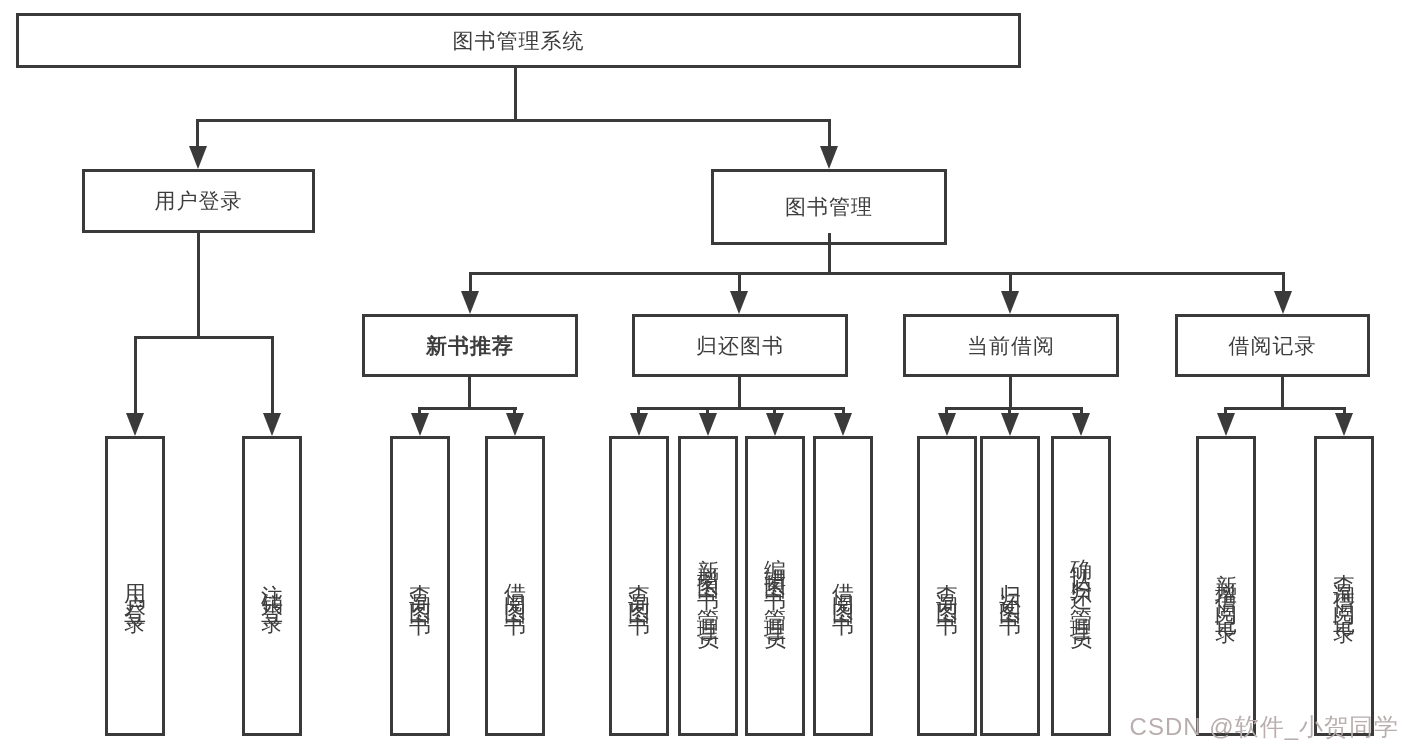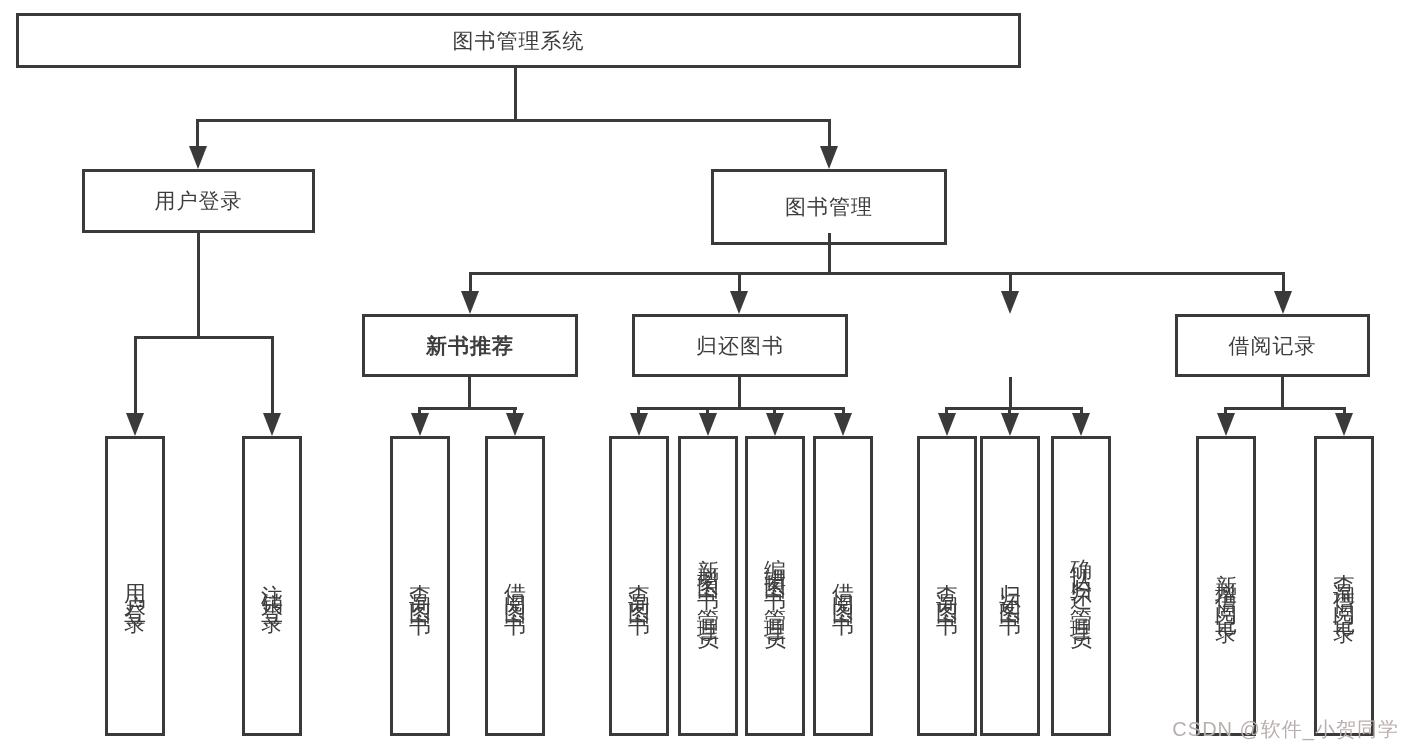--- a/index.html
+++ b/index.html
@@ -32,21 +32,21 @@
   .line{position:absolute;background:#3a3a3a;}
   .arrow{
     position:absolute;width:0;height:0;
     border-left:9px solid transparent;
     border-right:9px solid transparent;
     border-top:23px solid #3a3a3a;
   }
   .watermark{
     position:absolute;
     right:6px;bottom:4px;
-    font-size:20px;
+    font-size:24px;
     color:#b9aeae;
     letter-spacing:1px;
     z-index:5;
     white-space:nowrap;
   }
 </style>
 </head>
 <body>
 
 <div class="canvas">
@@ -64,20 +64,23 @@
   </div>
 
   <div class="node h" style="left:362px;top:314px;width:216px;height:63px;font-weight:bold;">
     <span>新书推荐</span>
   </div>
 
   <div class="node h" style="left:632px;top:314px;width:216px;height:63px;">
     <span>归还图书</span>
   </div>
 
+  <div class="node h" style="left:903px;top:314px;width:216px;height:63px;">
+    <span>当前借阅</span>
+  </div>
 
   <div class="node h" style="left:1175px;top:314px;width:195px;height:63px;">
     <span>借阅记录</span>
   </div>
 
   <div class="node v" style="left:105px;">
     <span class="vtext">用户登录</span>
   </div>
   <div class="node v" style="left:242px;">
     <span class="vtext">注销登录</span>

